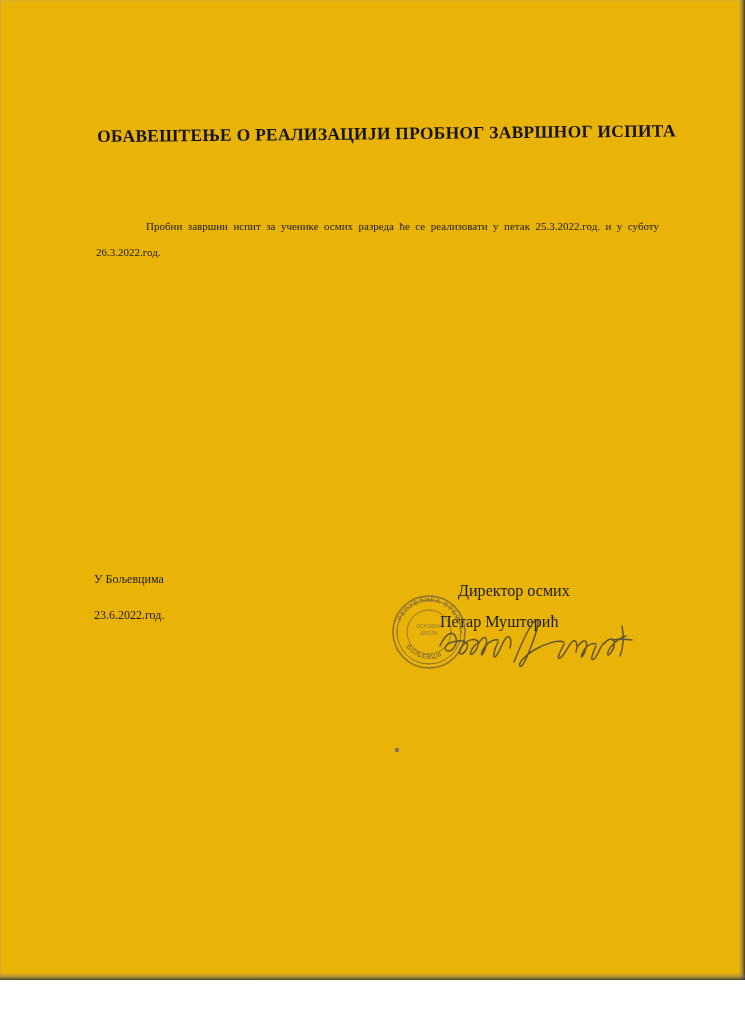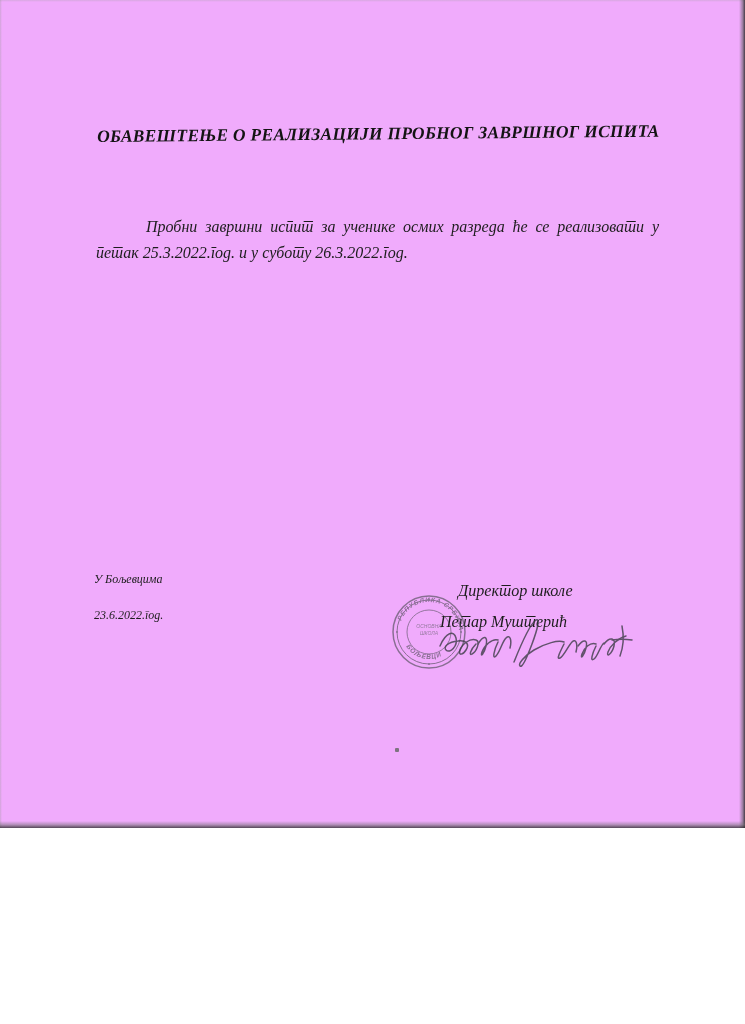--- a/index.html
+++ b/index.html
@@ -4,26 +4,25 @@
 <title>Obavestenje</title>
 <style>
   html, body {
     margin: 0;
     padding: 0;
     background: #ffffff;
   }
   .page {
     position: relative;
     width: 745px;
-    height: 828px;
-    background: #f0abfc;
+    height: 980px;
+    background: #eab308;
     overflow: hidden;
     font-family: "Liberation Serif", "DejaVu Serif", serif;
     color: #1b1b1b;
-    font-style: italic;
   }
 
   
   .scan-edge-right {
     position: absolute;
     top: 0;
     right: 0;
     width: 6px;
     height: 1024px;
     background: linear-gradient(to right, rgba(255,255,255,0) 0%, rgba(90,90,90,0.55) 60%, rgba(40,40,40,0.85) 100%);
@@ -87,21 +86,21 @@
   
   .body-block {
     position: absolute;
     left: 96px;
     top: 214px;
     width: 563px;
   }
   .para {
     text-align: justify;
     text-justify: inter-word;
-    font-size: 16px;
+    font-size: 11px;
     line-height: 25.6px;
     text-indent: 50px;
     margin: 0 0 13px 0;
     color: #1d1d1d;
   }
   .para:last-child { margin-bottom: 0; }
 
   
   .place-block {
     position: absolute;
@@ -165,21 +164,21 @@
   <div class="body-block">
     <p class="para">Пробни завршни испит за ученике осмих  разреда  ће се реализовати у петак 25.3.2022.год. и у суботу 26.3.2022.год.</p>
   </div>
 
   <div class="place-block">
     <div class="place-name">У Бољевцима</div>
     <div class="place-date">23.6.2022.год.</div>
   </div>
 
   <div class="signature-block">
-    <div class="director-title">Директор школе</div>
+    <div class="director-title">Директор осмих</div>
     <div class="director-name">Петар Муштерић</div>
   </div>
 
   <div class="seal">
     <svg viewBox="0 0 80 80" width="80" height="80" aria-hidden="true">
       <defs>
         <path id="arcTop" d="M 10,40 A 30,30 0 0 1 70,40" fill="none"></path>
         <path id="arcBottom" d="M 13,40 A 27,27 0 0 0 67,40" fill="none"></path>
       </defs>
       <circle cx="40" cy="40" r="36" fill="none" stroke="#4a4a52" stroke-width="1.5"></circle>

